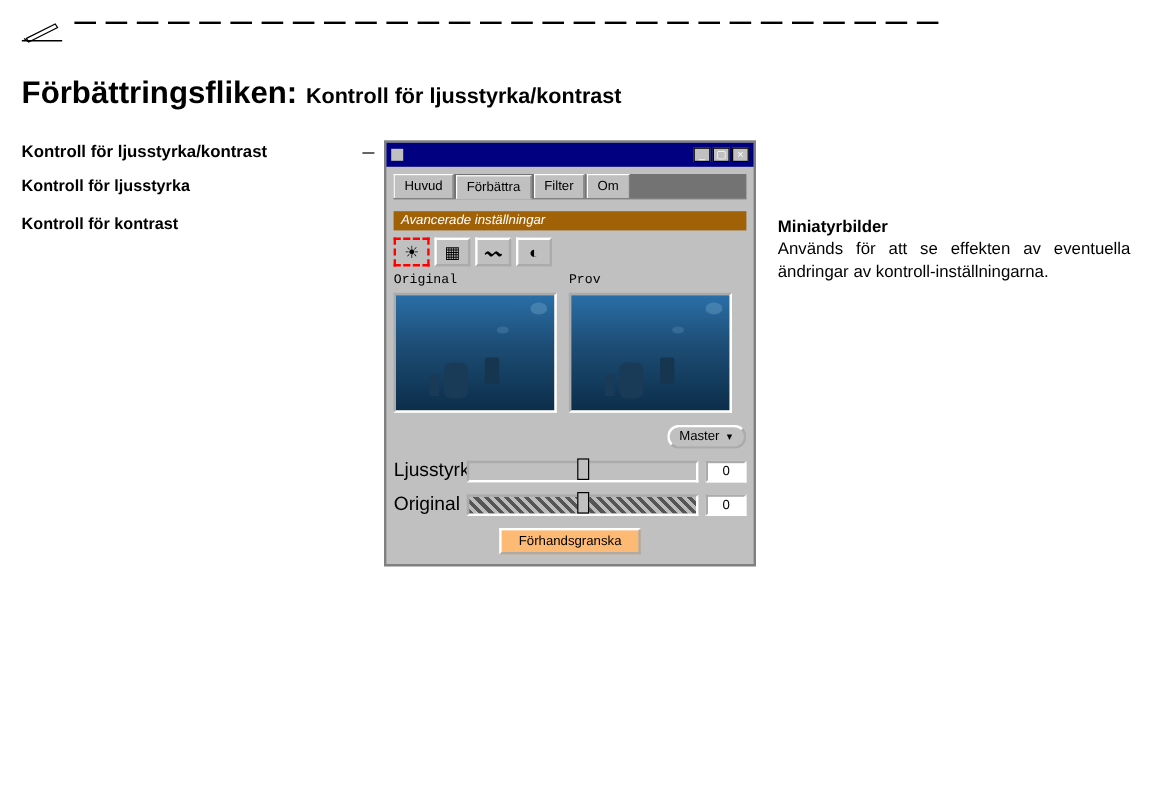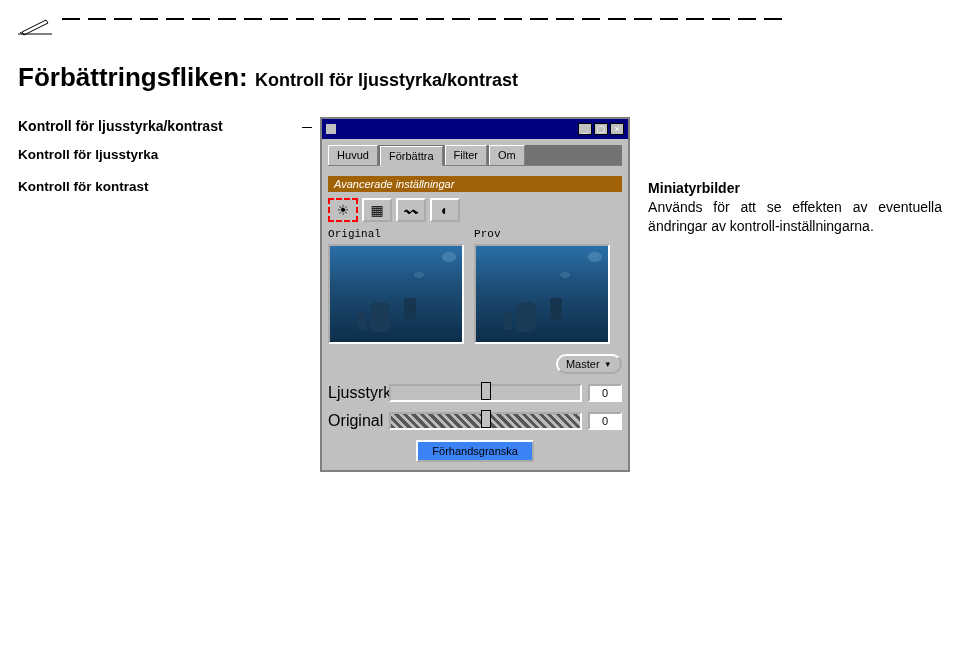--- a/index.html
+++ b/index.html
@@ -211,21 +211,21 @@
   .valbox {
     width:34px;height:18px;
     border:2px inset #fff;
     background:#fff;
     font-size:11px;
     display:flex;align-items:center;justify-content:center;
   }
 
   .previewbtn {
     margin:6px auto 2px;
-    background:#3b82f6;
+    background:#fdba74;
     border:2px outset #fff;
     padding:3px 14px;
     font-size:11px;
     width:max-content;
     display:block;
   }
 
   .right-block { margin-top: 62px; }
   .right-block .para { margin-bottom: 18px; }
 

